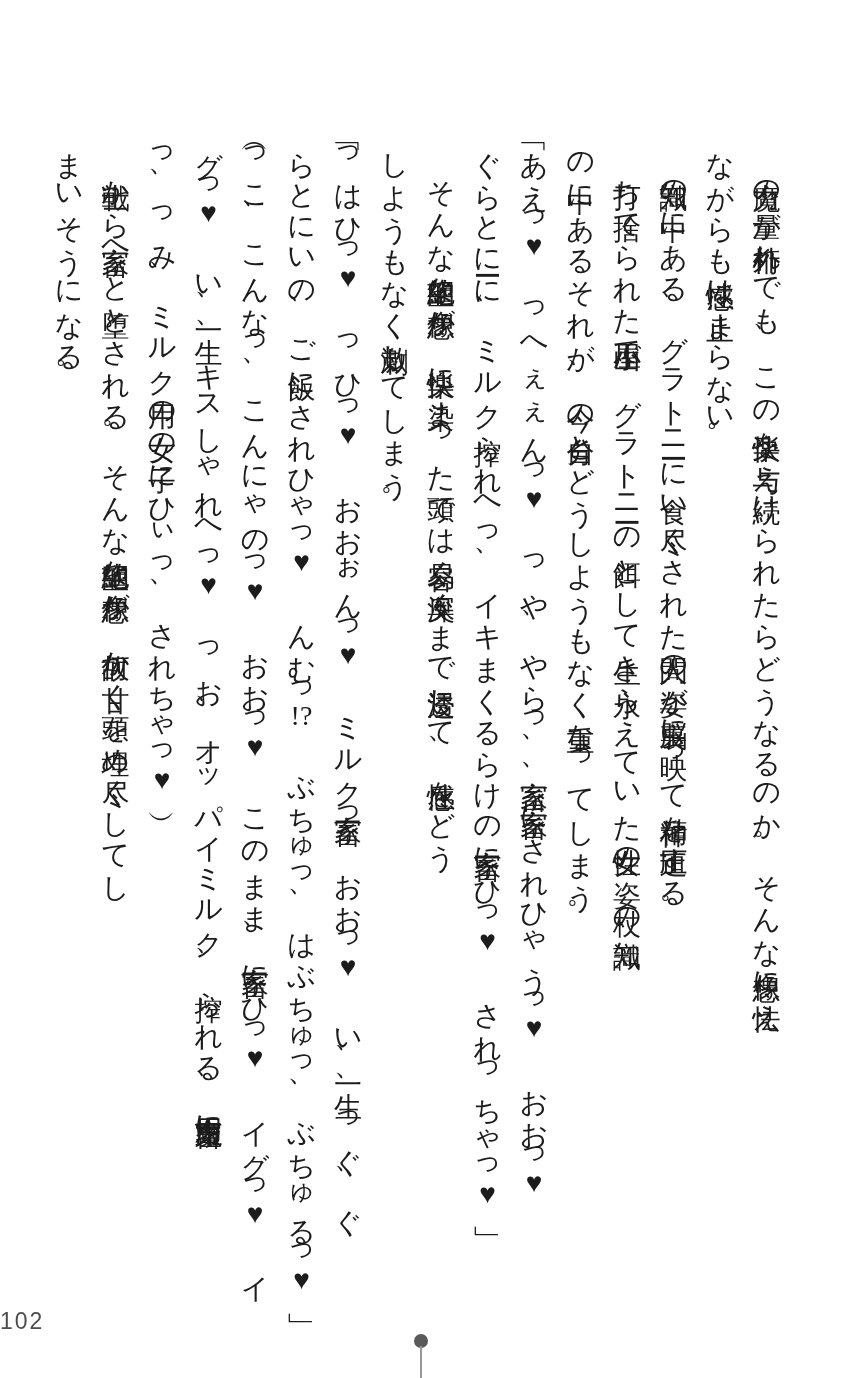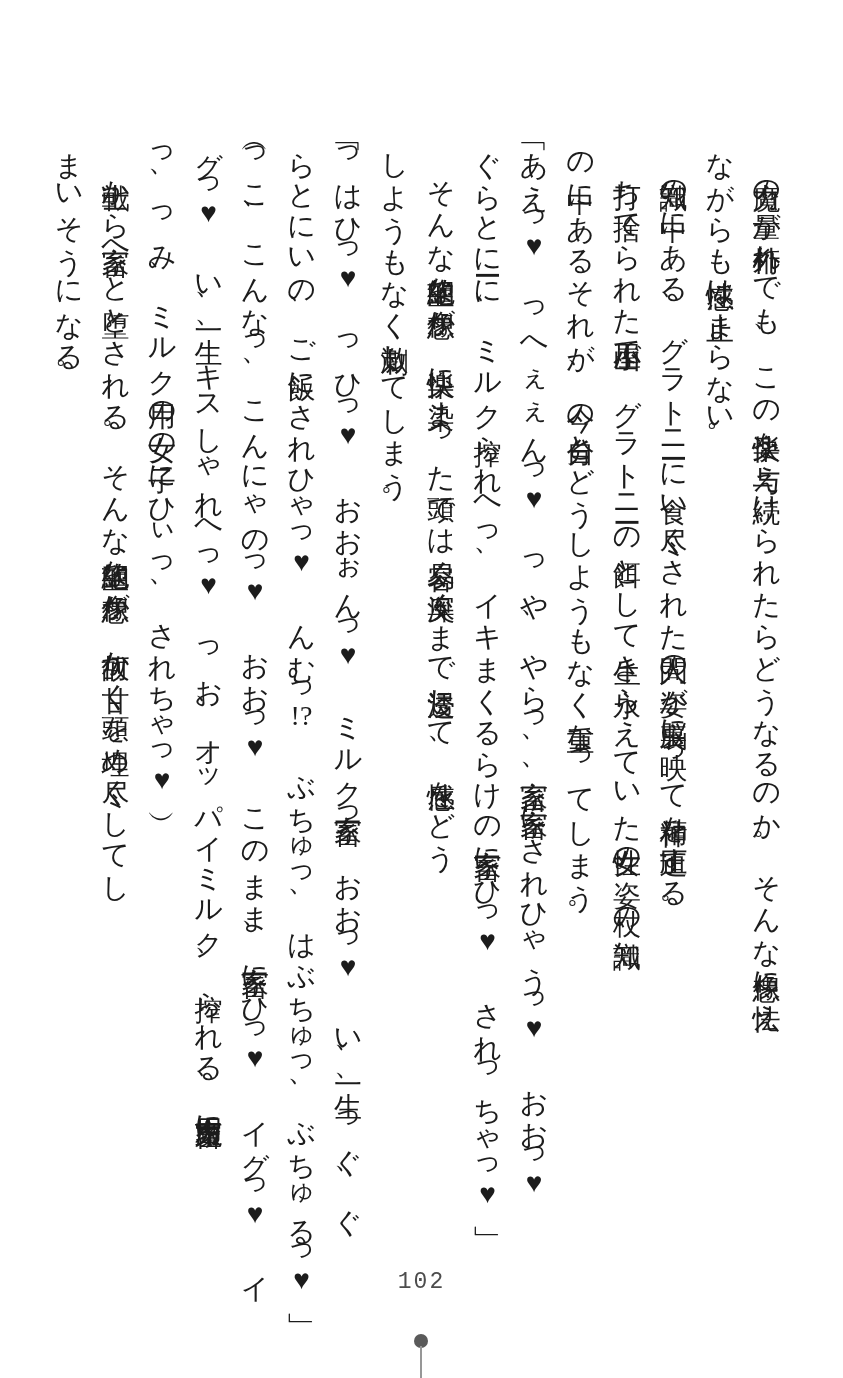--- a/index.html
+++ b/index.html
@@ -30,25 +30,25 @@
   .line {
     white-space: nowrap;
     height: 1140px;
   }
   .tcy {
     text-combine-upright: all;
     -webkit-text-combine: horizontal;
   }
   .pagenum {
     position: absolute;
-    top: 1269px;
+    top: 1308px;
     left: 0;
     width: 100%;
-    text-align: center;
-    font-family: Liberation Mono, monospace;
+    text-align: left;
+    font-family: Liberation Sans, sans-serif;
     font-size: 23px;
     color: #4d4d4d;
     letter-spacing: 2px;
   }
   .marker-dot {
     position: absolute;
     left: 414px;
     top: 1334px;
     width: 14px;
     height: 14px;

